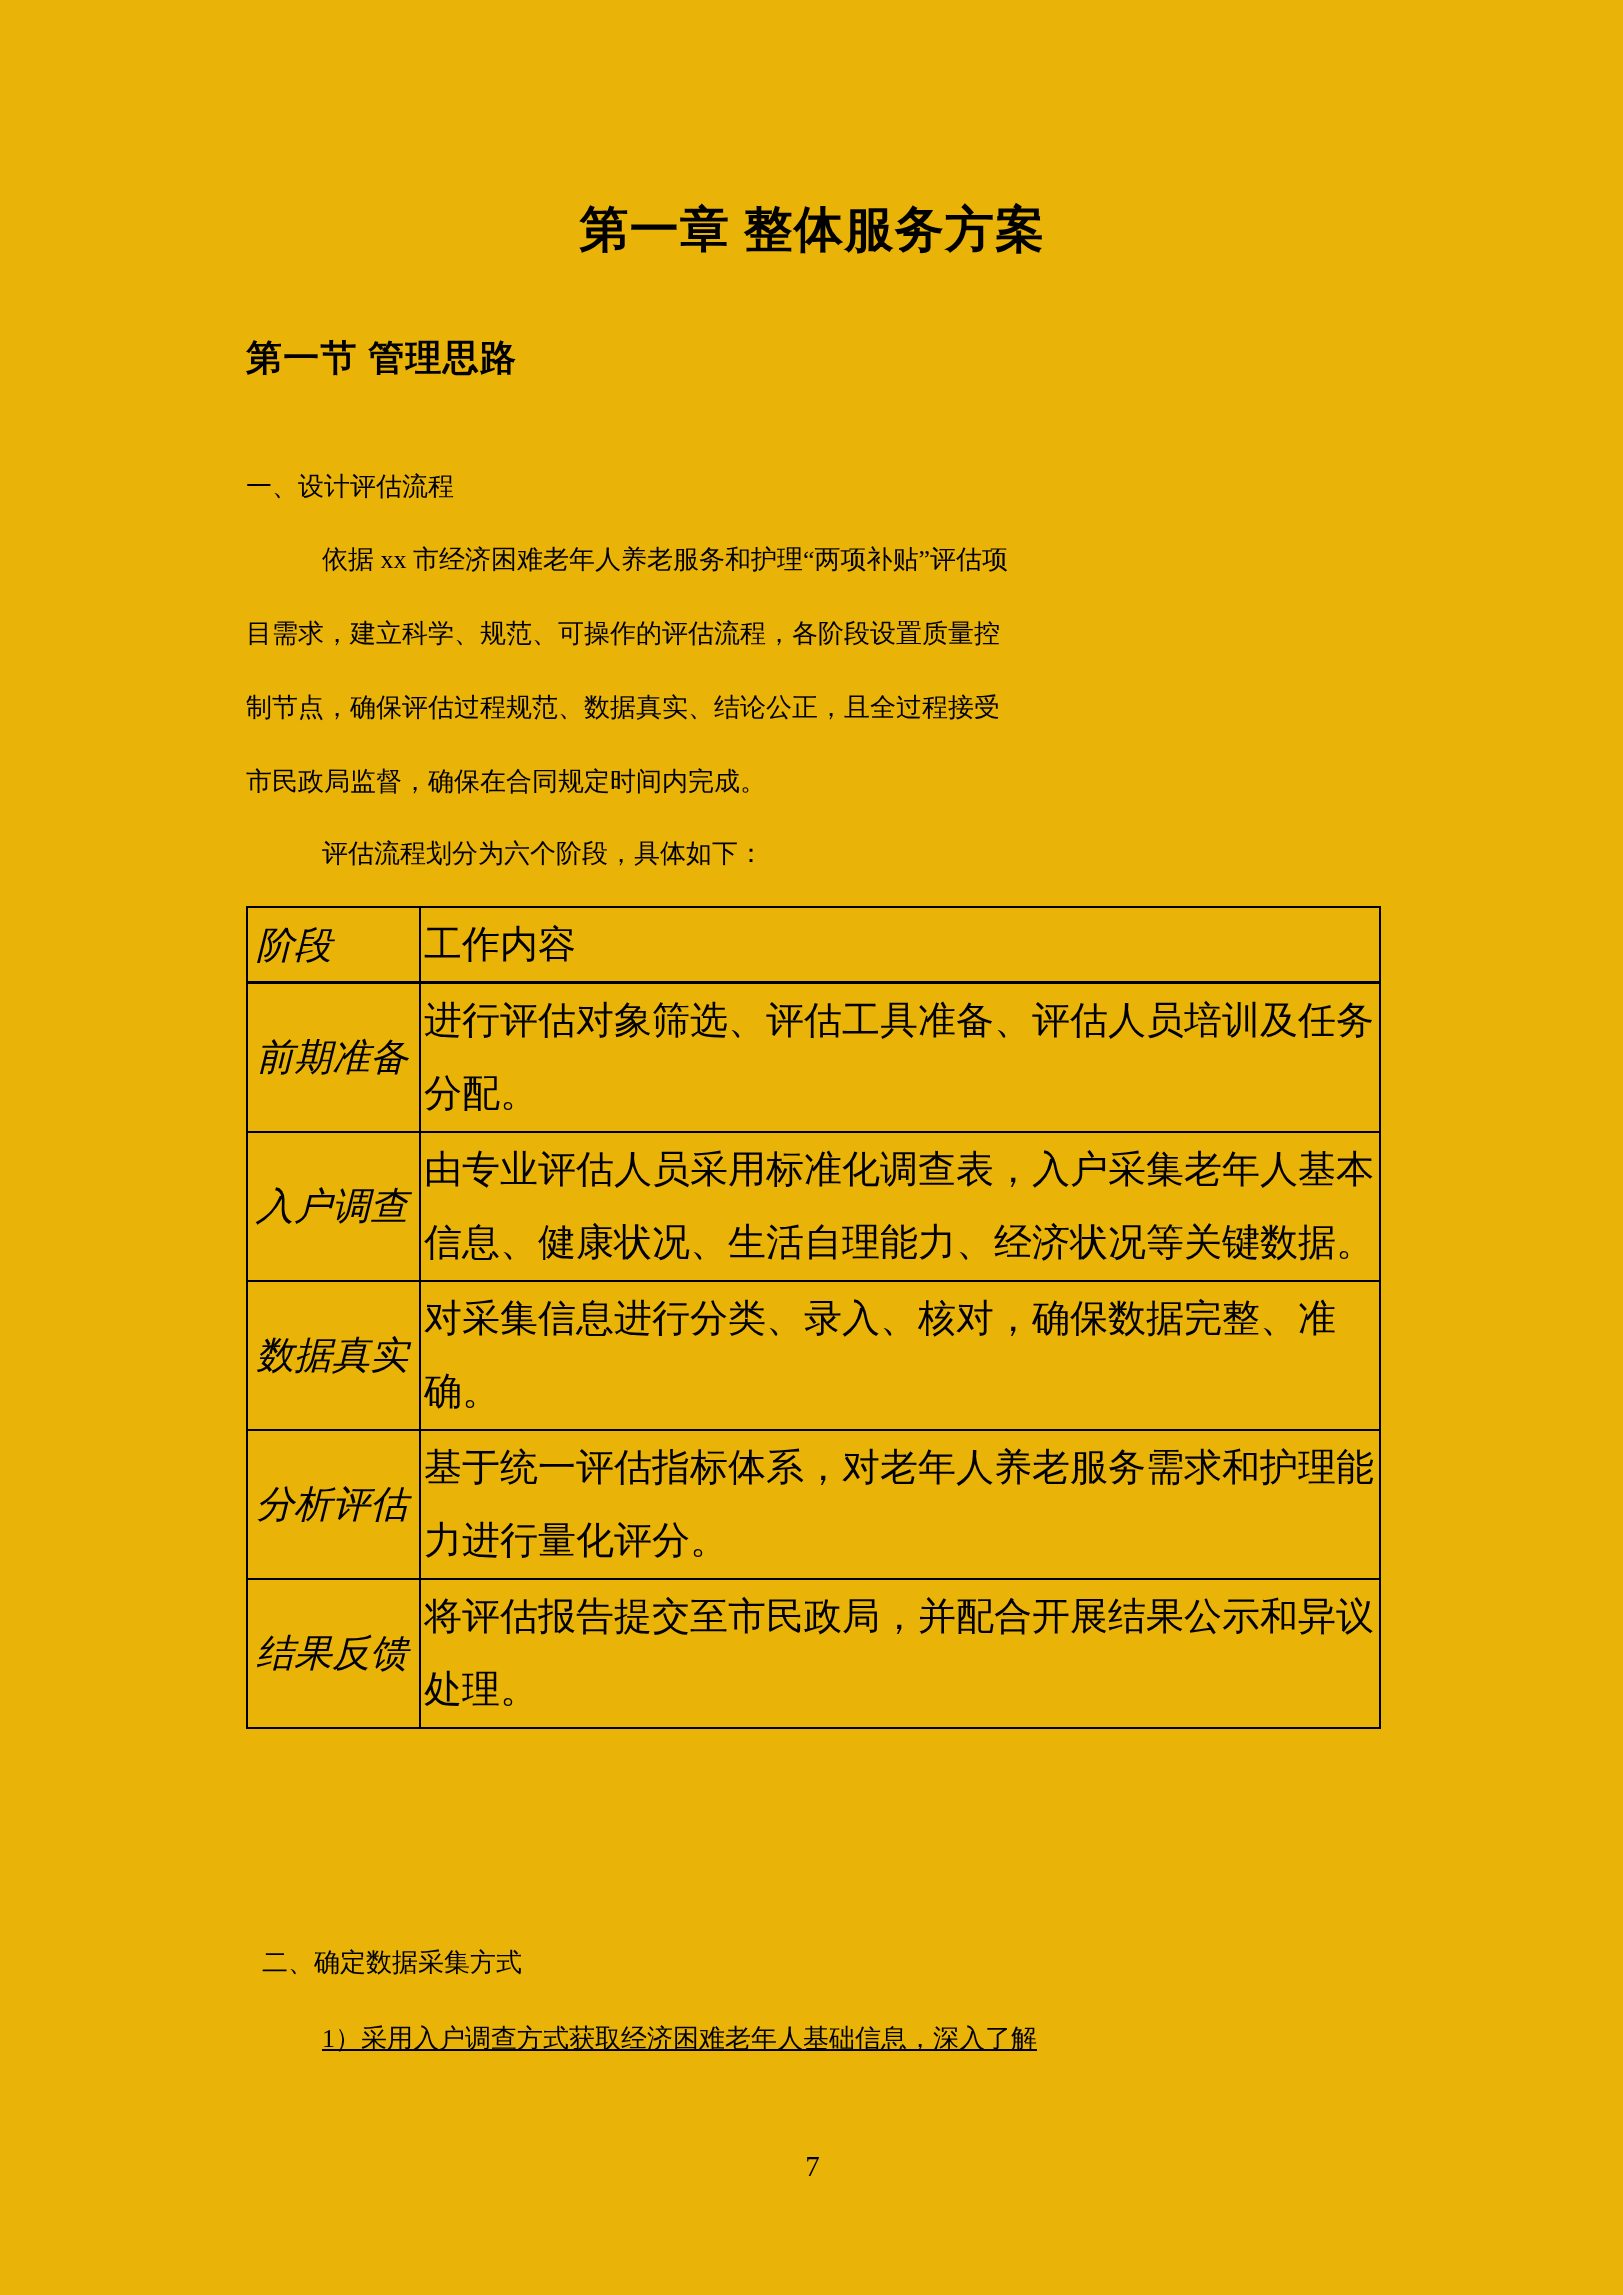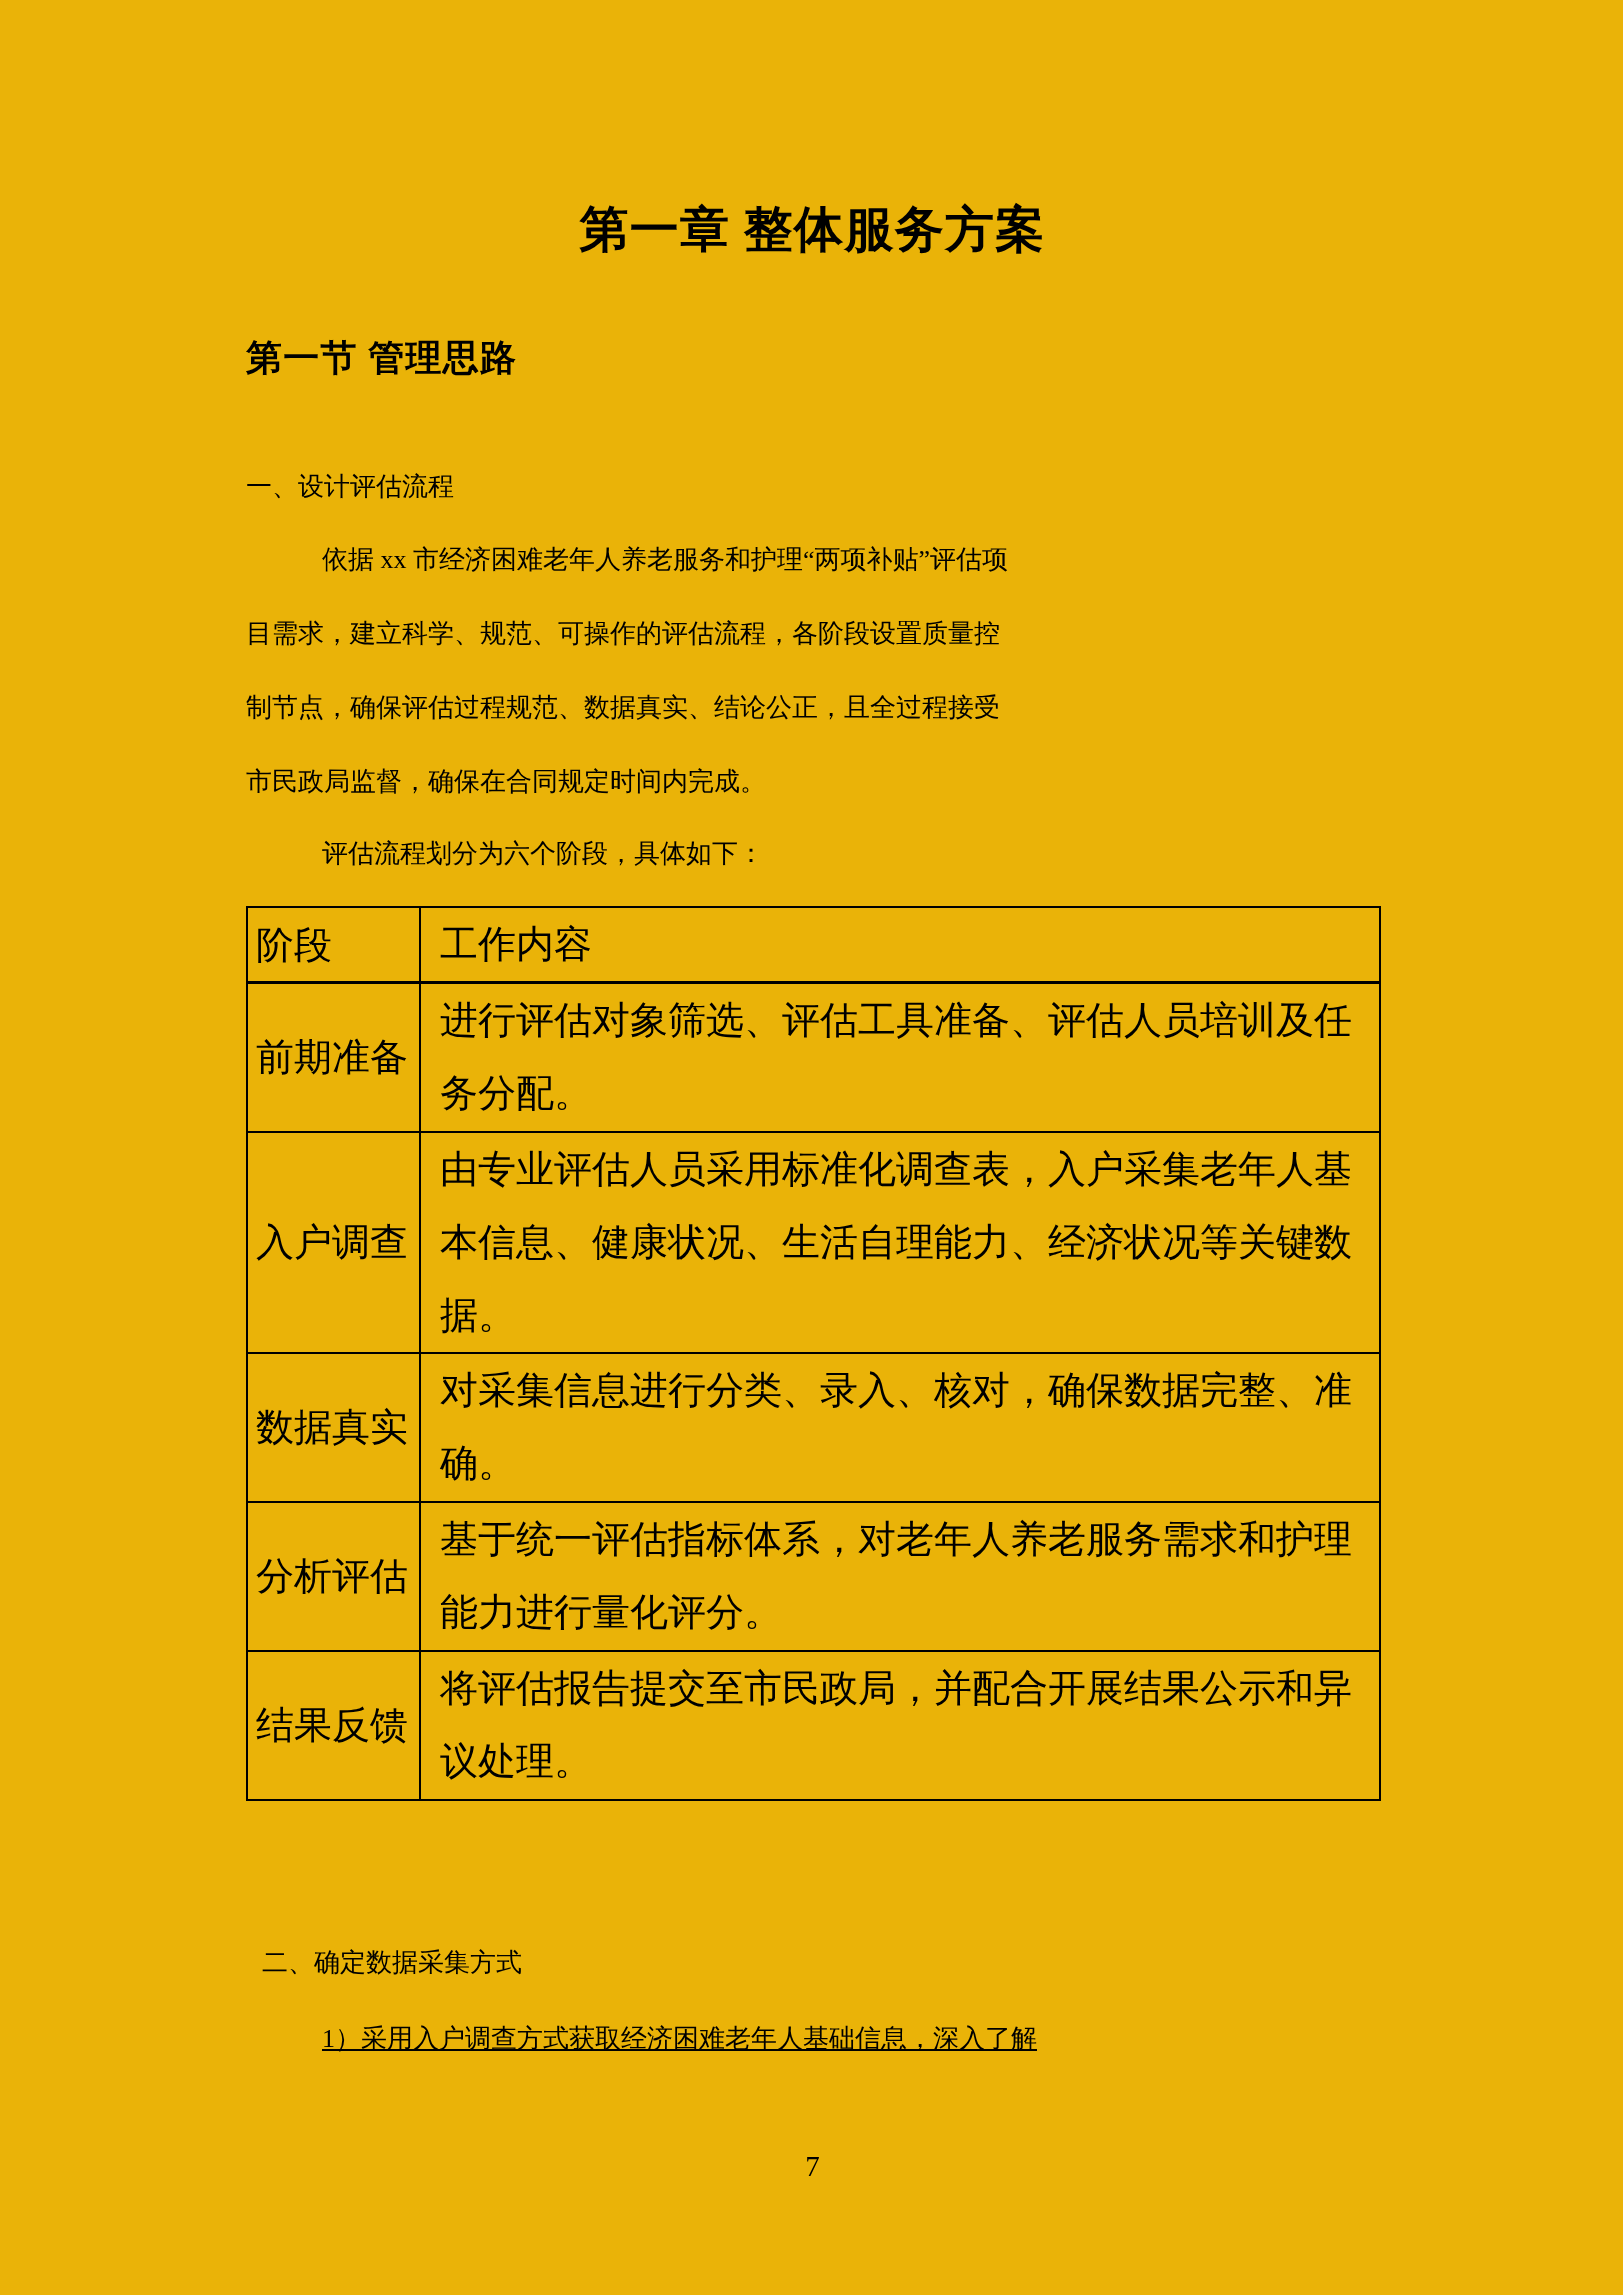--- a/index.html
+++ b/index.html
@@ -61,24 +61,25 @@
     font-weight: normal;
     text-align: left;
   }
   table.phase-table tr.head-row { height: 73px; }
   table.phase-table tr.data-row { height: 149px; }
   table.phase-table tr.head-row th { border-bottom-width: 3.3px; }
   .cell-stage {
     vertical-align: middle;
     padding: 0 7.9px;
     line-height: 46px;
+    font-style: italic;
   }
   .cell-content {
     vertical-align: top;
-    padding: 0 19px;
+    padding: 0 3px;
     line-height: 73px;
     text-align: justify;
   }
   th.cell-stage, th.cell-content { vertical-align: middle; }
 
   .heading-two { top: 1926px; margin-left: 16px; }
   .para-three { top: 2002px; text-indent: 76px; text-decoration: underline; }
 
   .page-number {
     top: 2148px;

